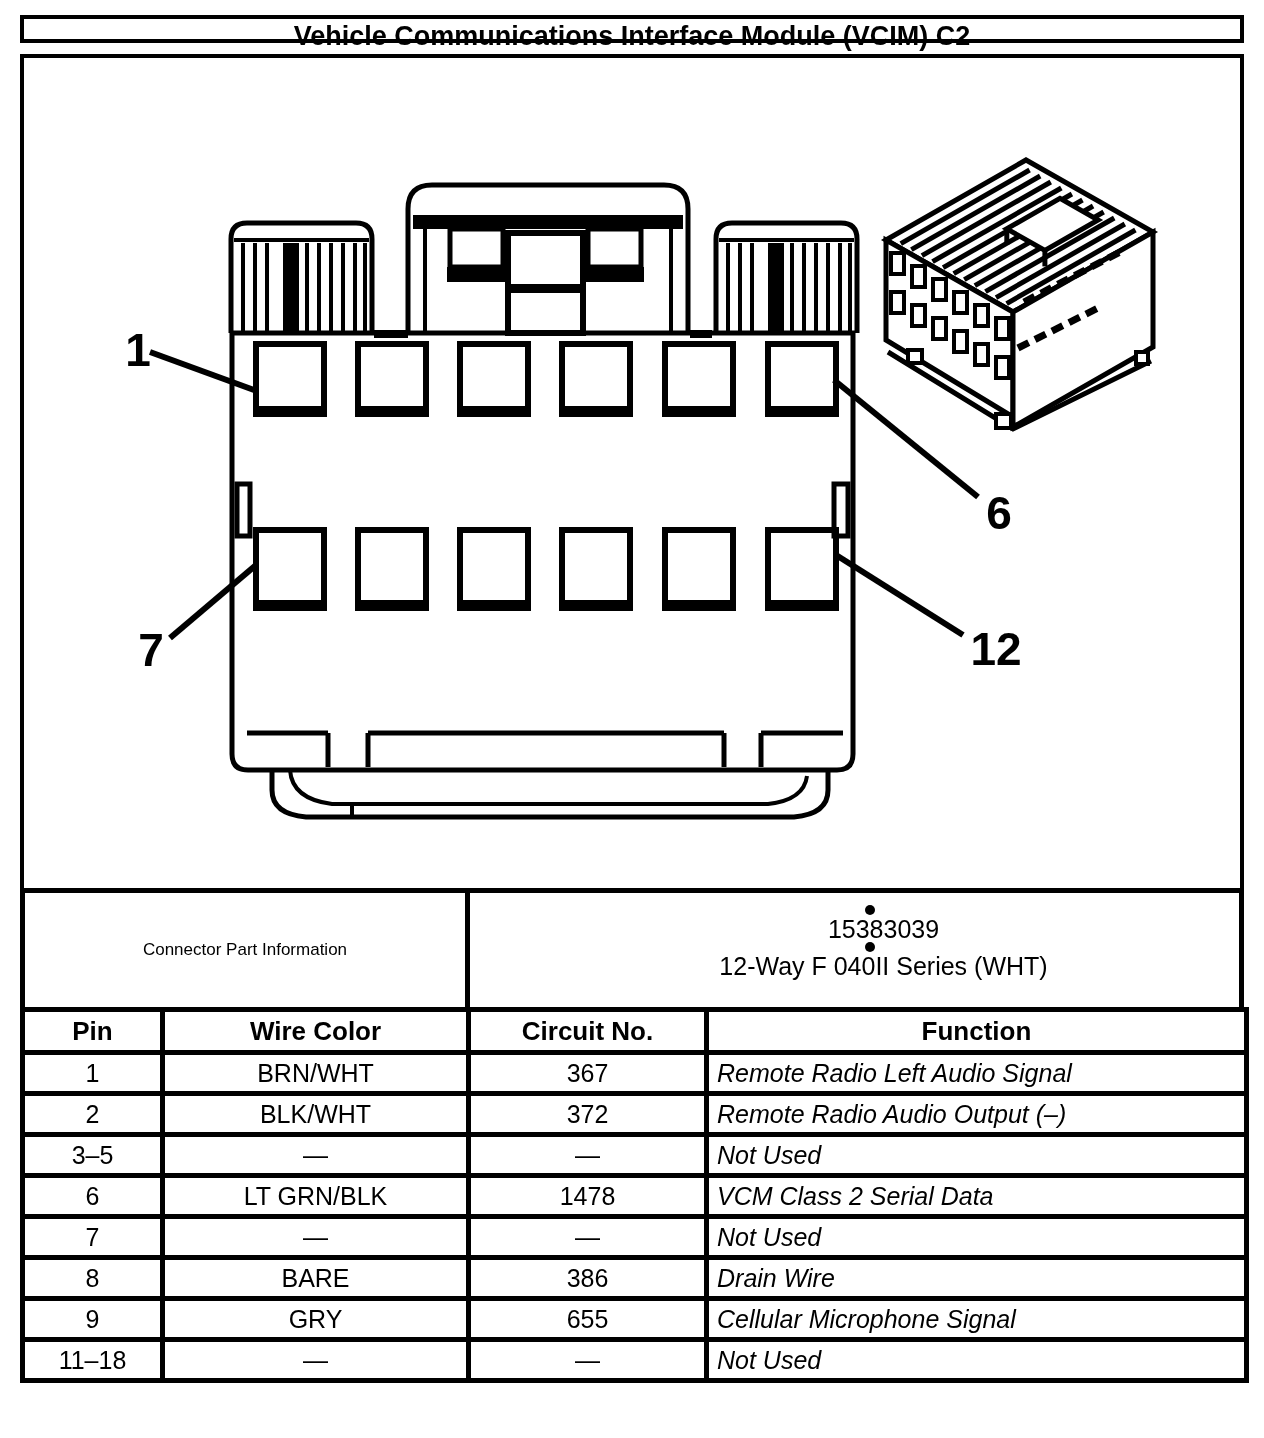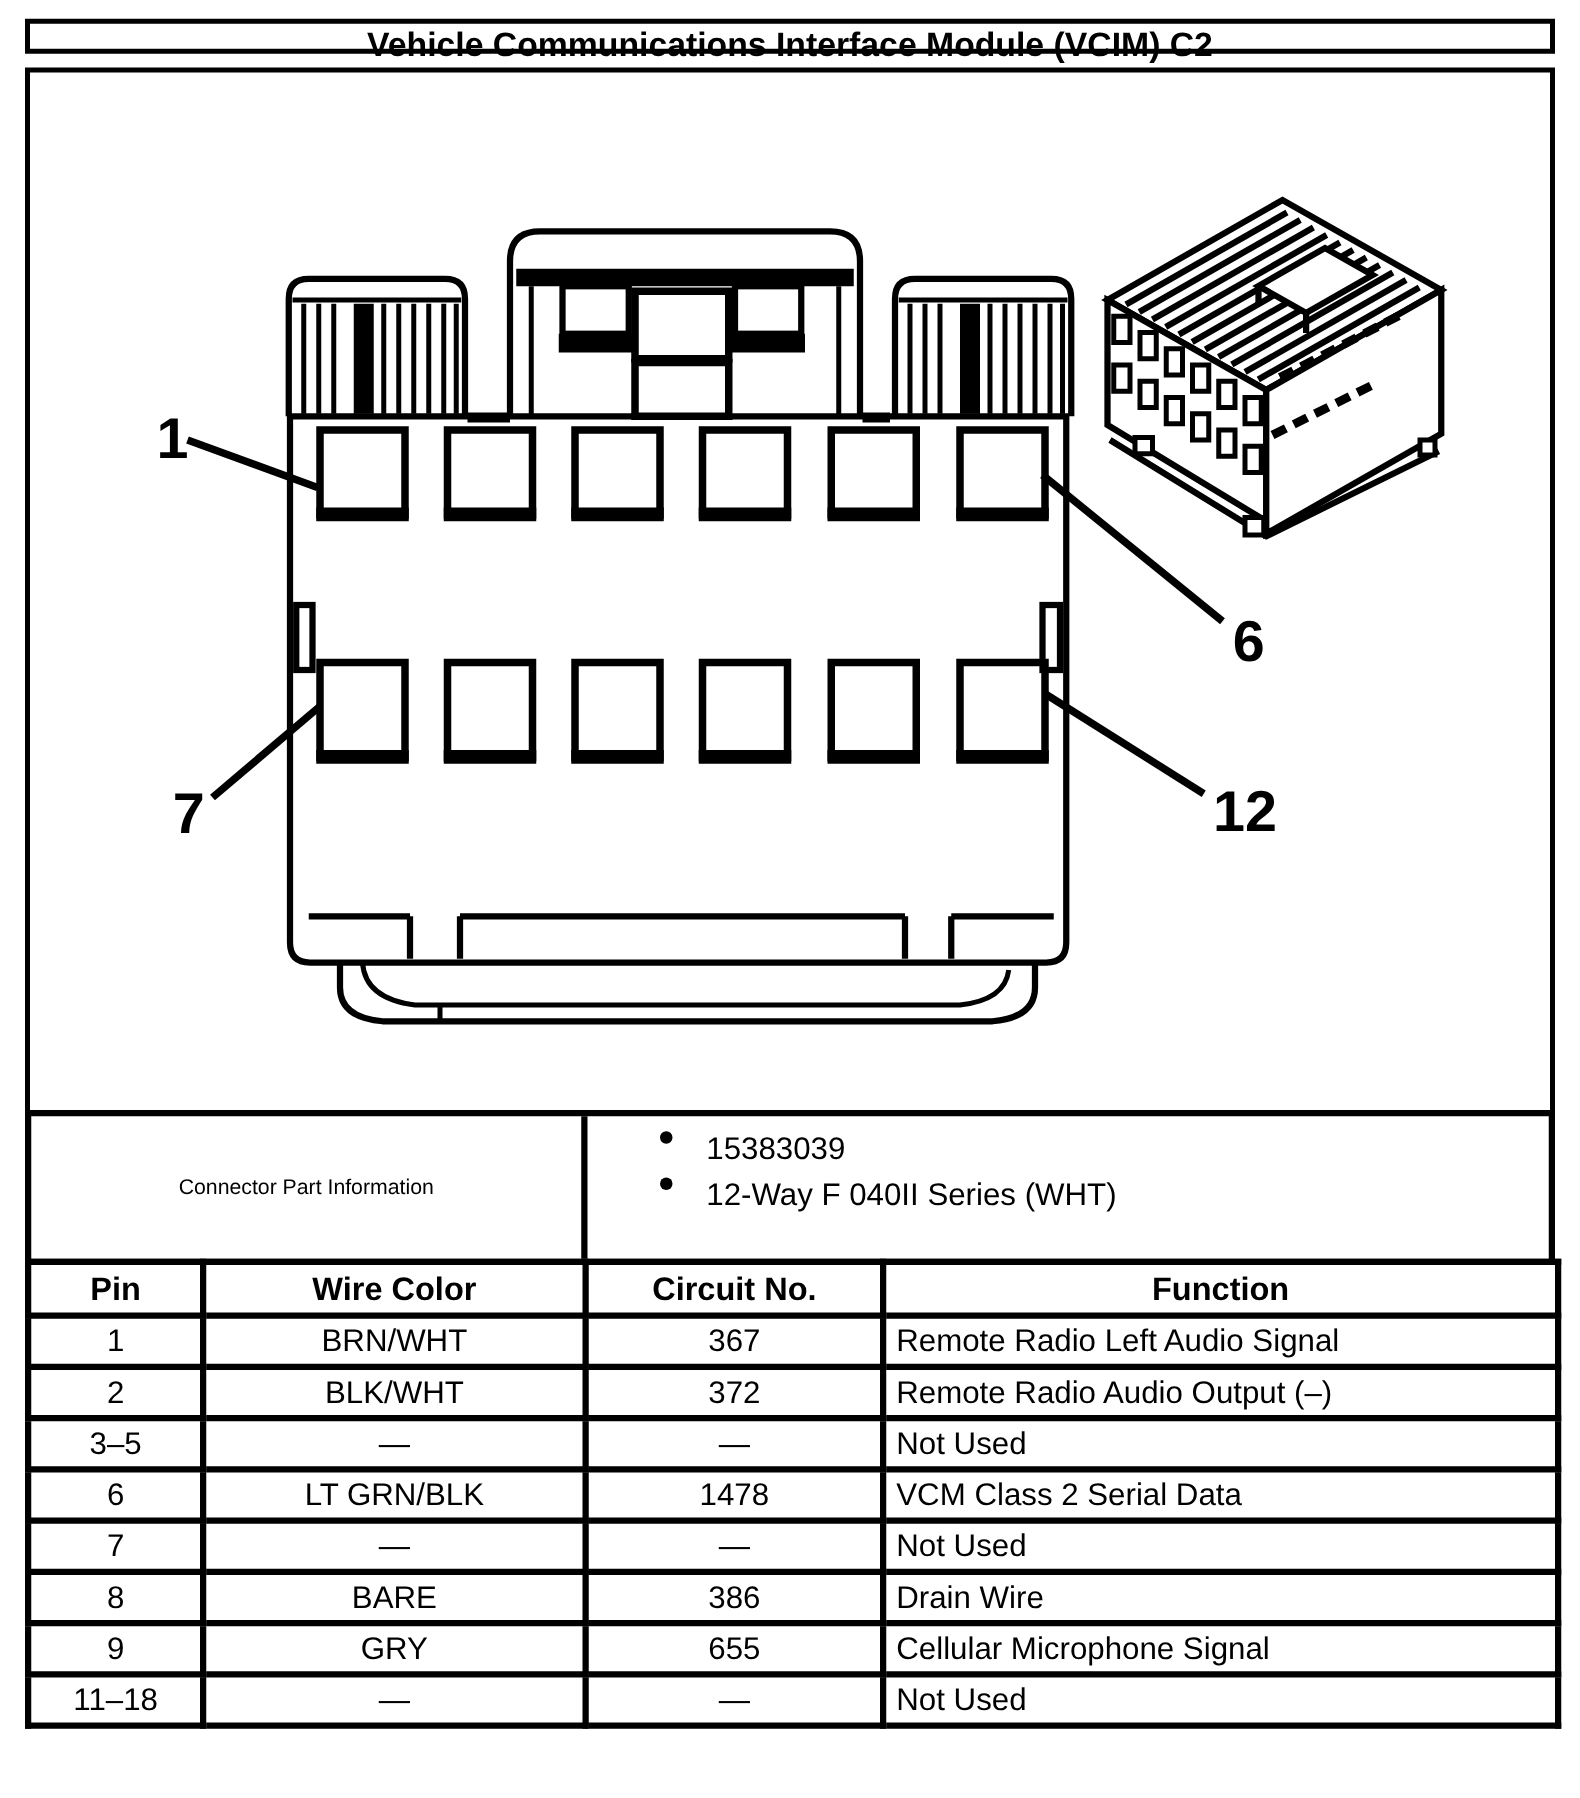--- a/index.html
+++ b/index.html
@@ -21,33 +21,33 @@
   #cpi-box{
     left:20px;top:888px;width:1224px;height:124px;
     border:5px solid #000;display:flex;
   }
   .cpi-left{
     width:445px;border-right:5px solid #000;box-sizing:border-box;
     display:flex;align-items:center;justify-content:center;
     font-weight:normal;font-size:17px;
   }
   .cpi-right{flex:1;padding:12px 0 0 58px;font-size:25px;}
-  .bullet-line{display:flex;align-items:flex-start;height:37px;}
+  .bullet-line{display:flex;align-items:center;height:37px;flex-direction:column;}
   .dot{width:10px;height:10px;border-radius:50%;background:#000;margin-right:27px;flex:none;}
   #pin-table{
     left:20px;top:1007px;width:1224px;
     border-collapse:collapse;table-layout:fixed;
     font-size:25px;
   }
   #pin-table th,#pin-table td{
     border:5px solid #000;padding:0;text-align:center;white-space:nowrap;overflow:hidden;
   }
   #pin-table th{height:38px;font-size:26px;font-weight:bold;}
   #pin-table td{height:36px;}
-  #pin-table td.fn{text-align:left;padding-left:8px;}
+  #pin-table td.fn{text-align:left;padding-left:8px;font-style:italic;}
   svg .ln{stroke:#000;fill:none;}
   svg text{font-family:"Liberation Sans",sans-serif;font-weight:bold;font-size:46px;fill:#000;}
 </style>
 </head>
 <body>
 
 <div class="abs" id="title-box">Vehicle Communications Interface Module (VCIM) C2</div>
 
 <div class="abs" id="diagram-box">
   <svg id="connector-svg" width="1216" height="830" viewBox="24 58 1216 830" xmlns="http://www.w3.org/2000/svg">

